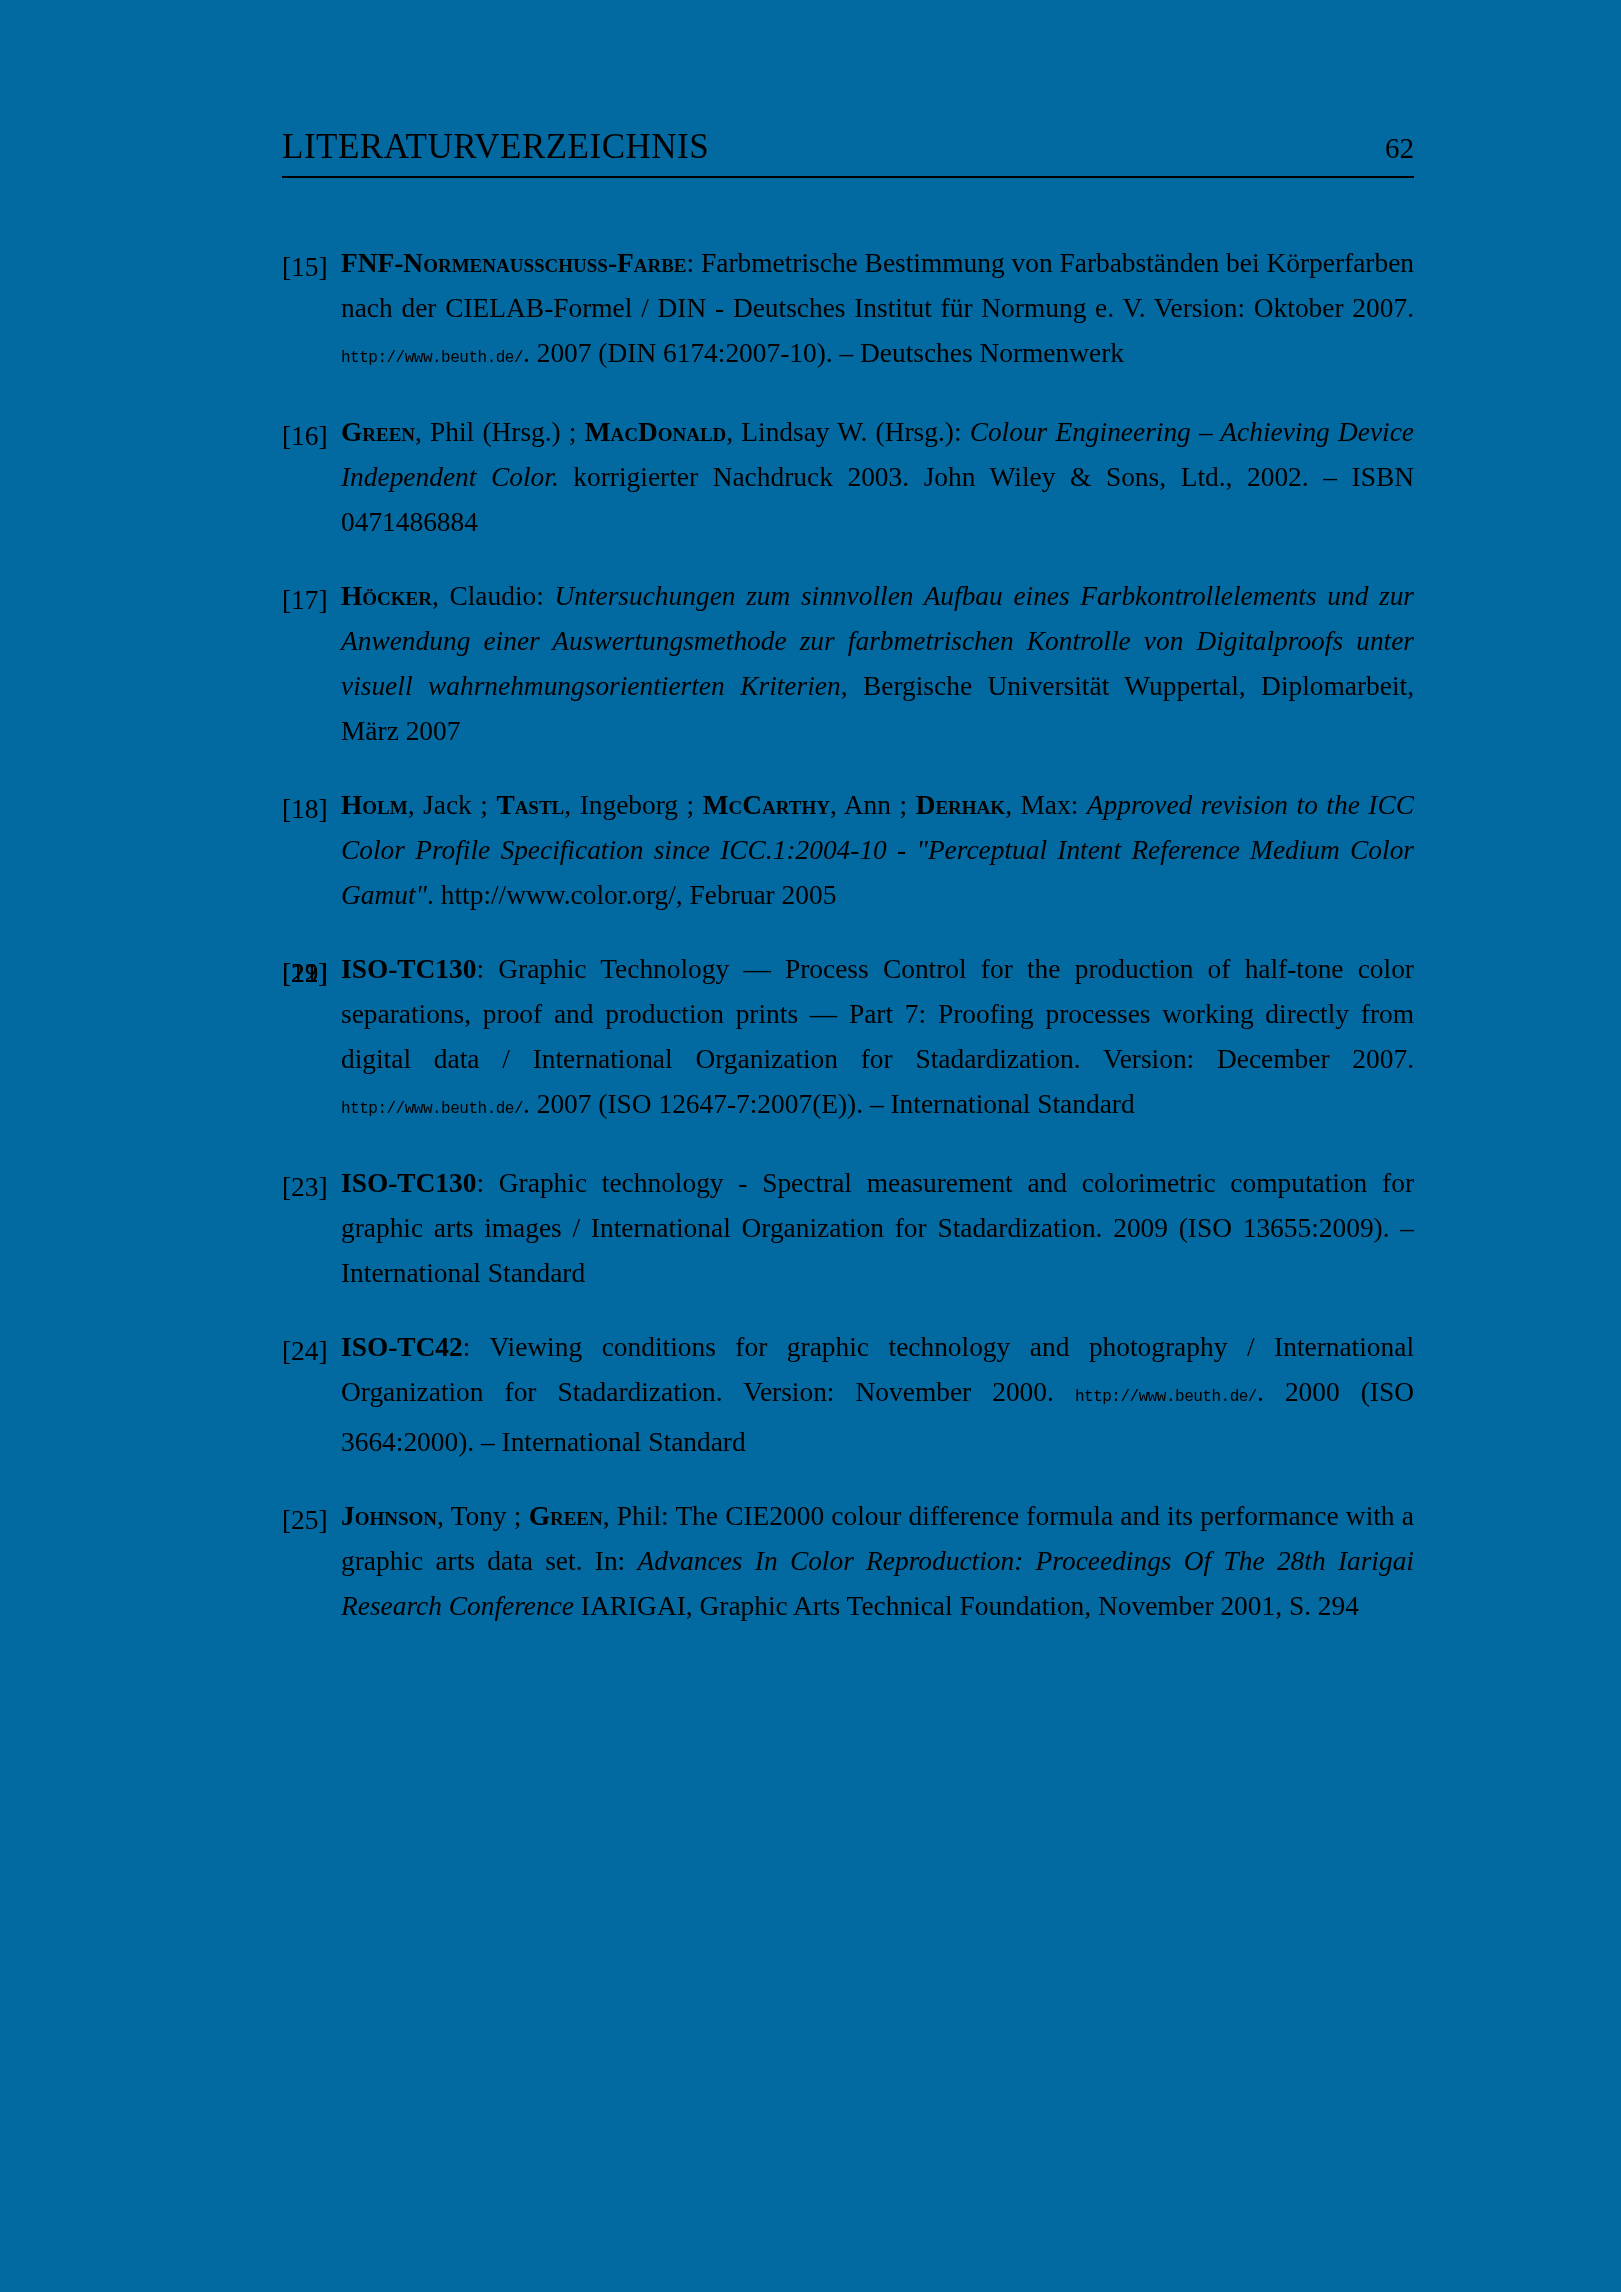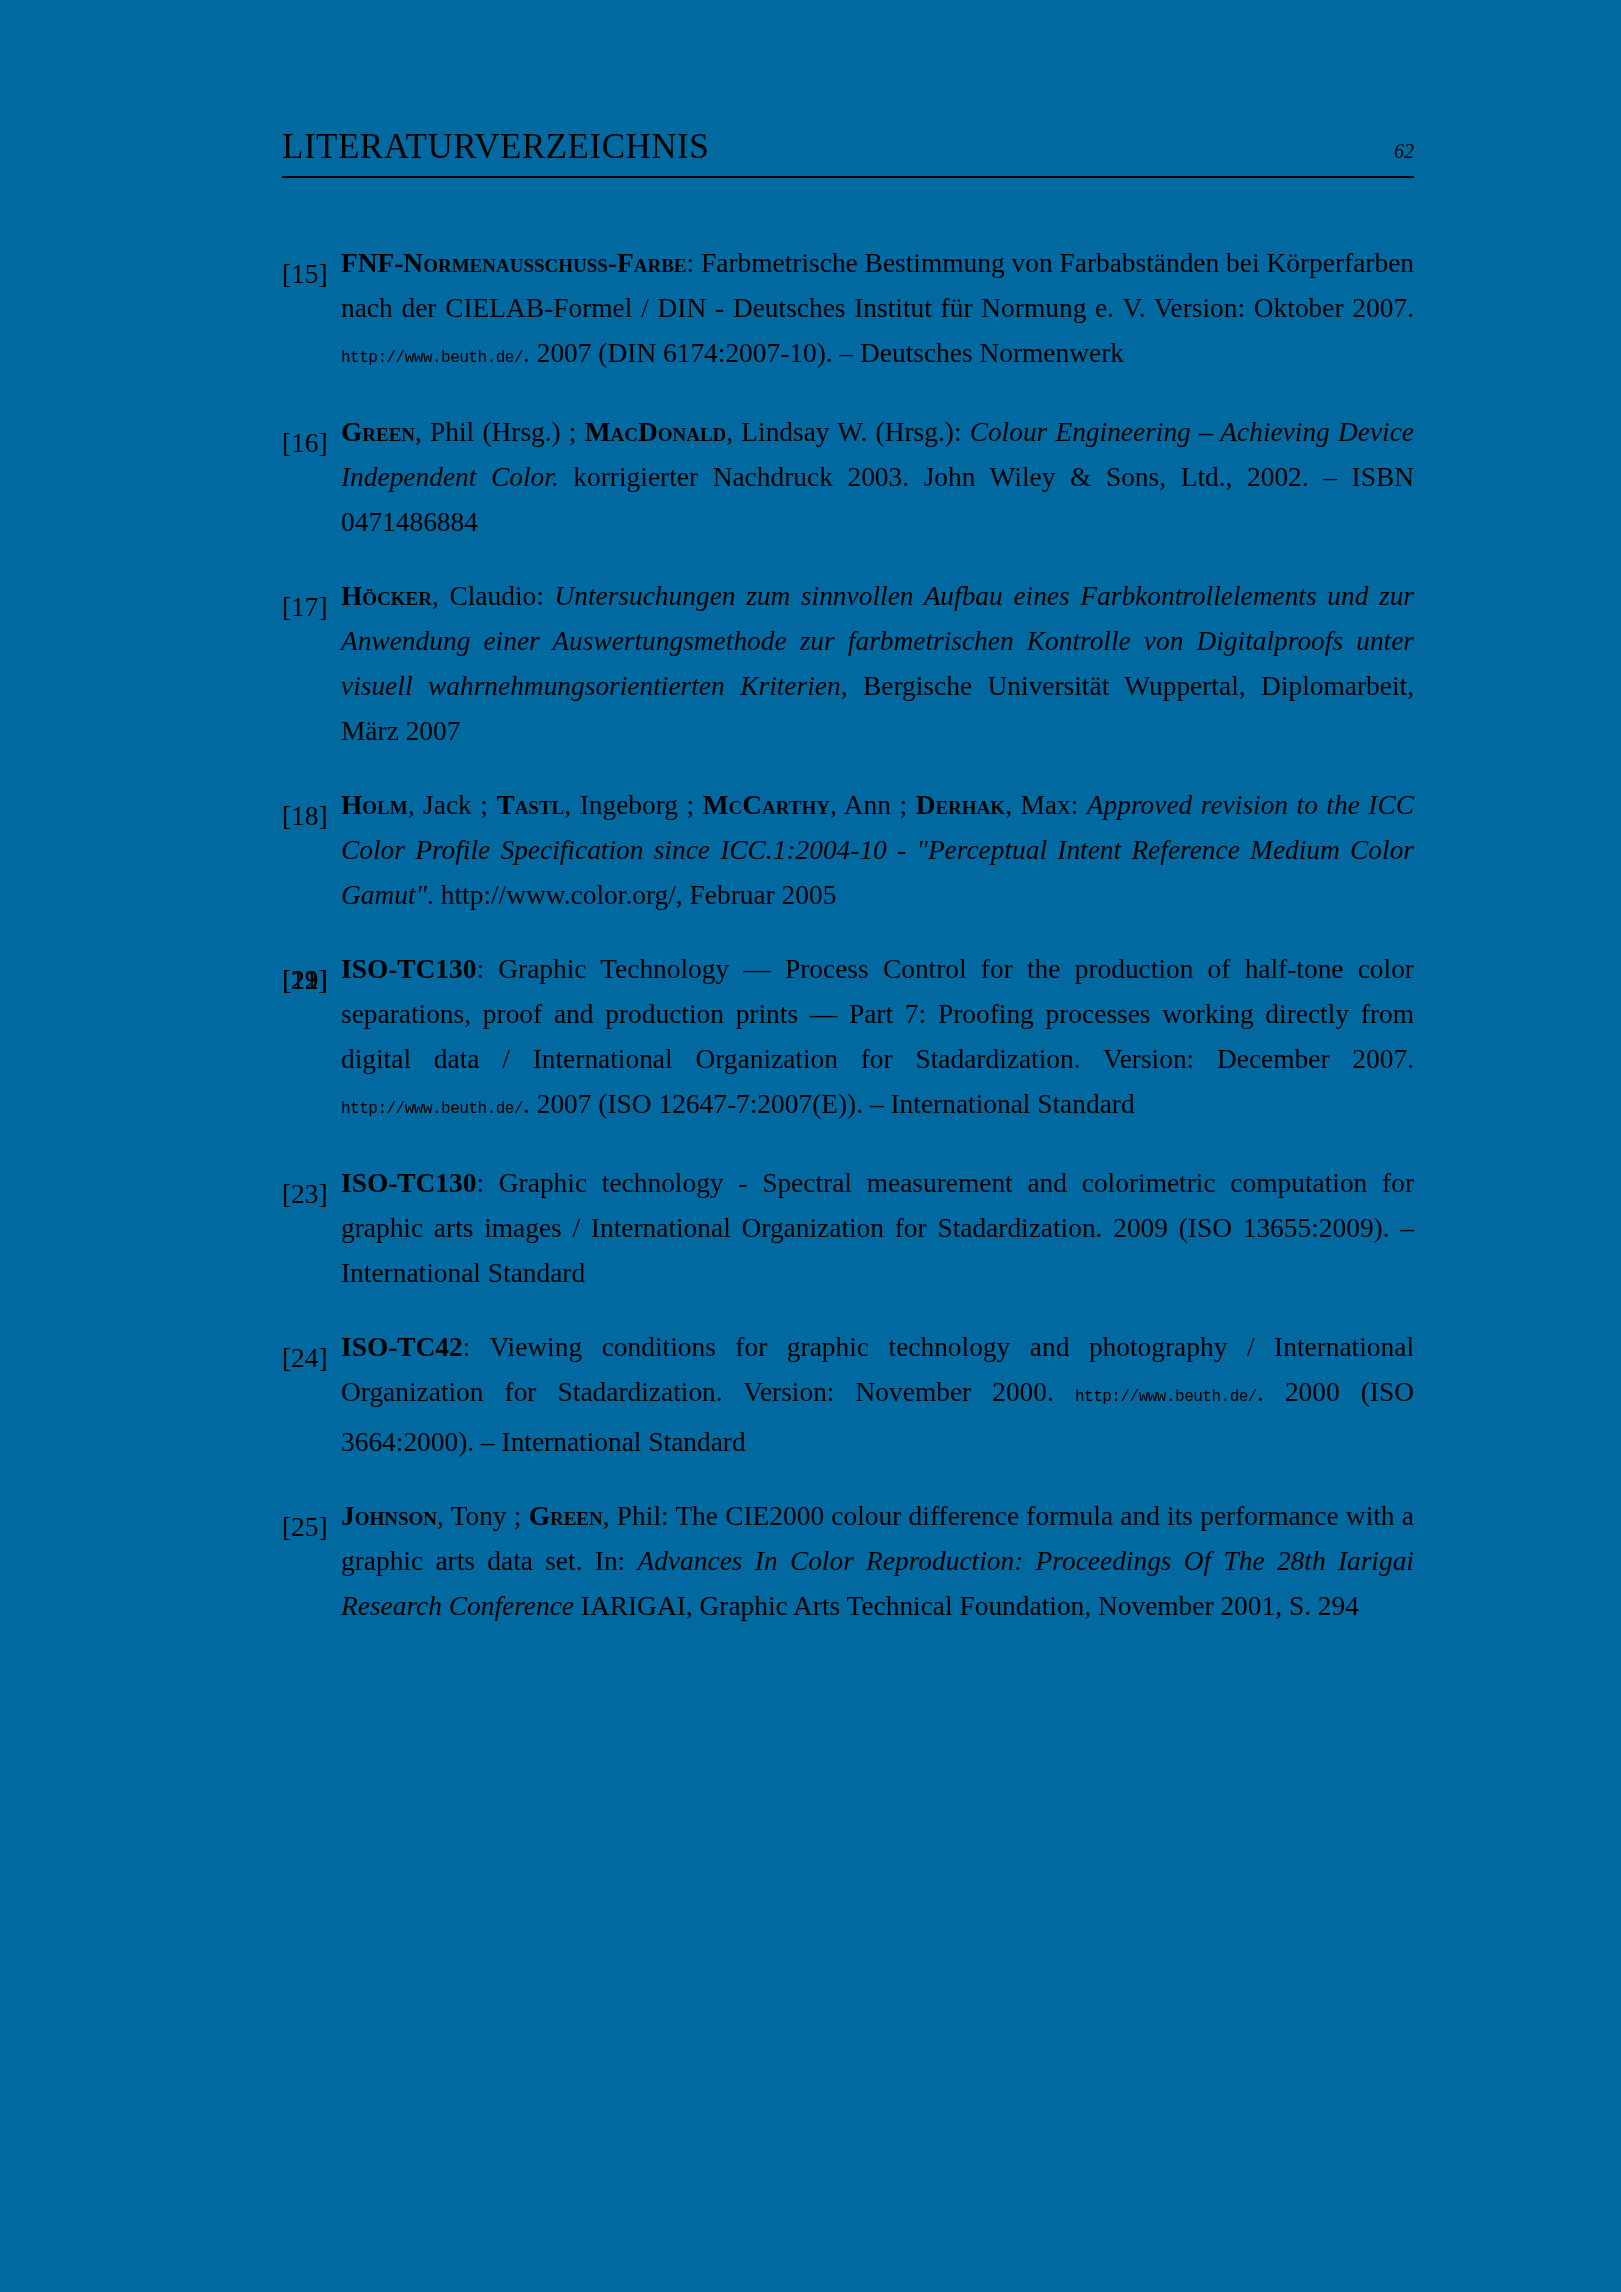--- a/index.html
+++ b/index.html
@@ -28,22 +28,21 @@
     display: flex;
     justify-content: space-between;
     align-items: baseline;
   }
   .head-title {
     font-size: 35px;
     letter-spacing: 0.5px;
     white-space: nowrap;
   }
   .head-pagenum {
-    font-size: 20px;
-    font-style: italic;
+    font-size: 29px;
   }
   .head-rule {
     position: absolute;
     left: 282px;
     width: 1132px;
     top: 176px;
     border-top: 2px solid #000000;
     height: 0;
   }
   .refs {
@@ -57,21 +56,21 @@
     hyphens: none;
   }
   .ref {
     position: relative;
     padding-left: 59px;
     margin-bottom: 29px;
   }
   .ref-label {
     position: absolute;
     left: 0;
-    top: 11px;
+    top: 4px;
   }
   .seg-sc { font-variant: small-caps; font-weight: bold; }
   .seg-it { font-style: italic; }
   .seg-tt {
     font-family: "Liberation Mono", "DejaVu Sans Mono", monospace;
     font-size: 16px;
     letter-spacing: -0.5px;
   }
 </style>
 </head>

